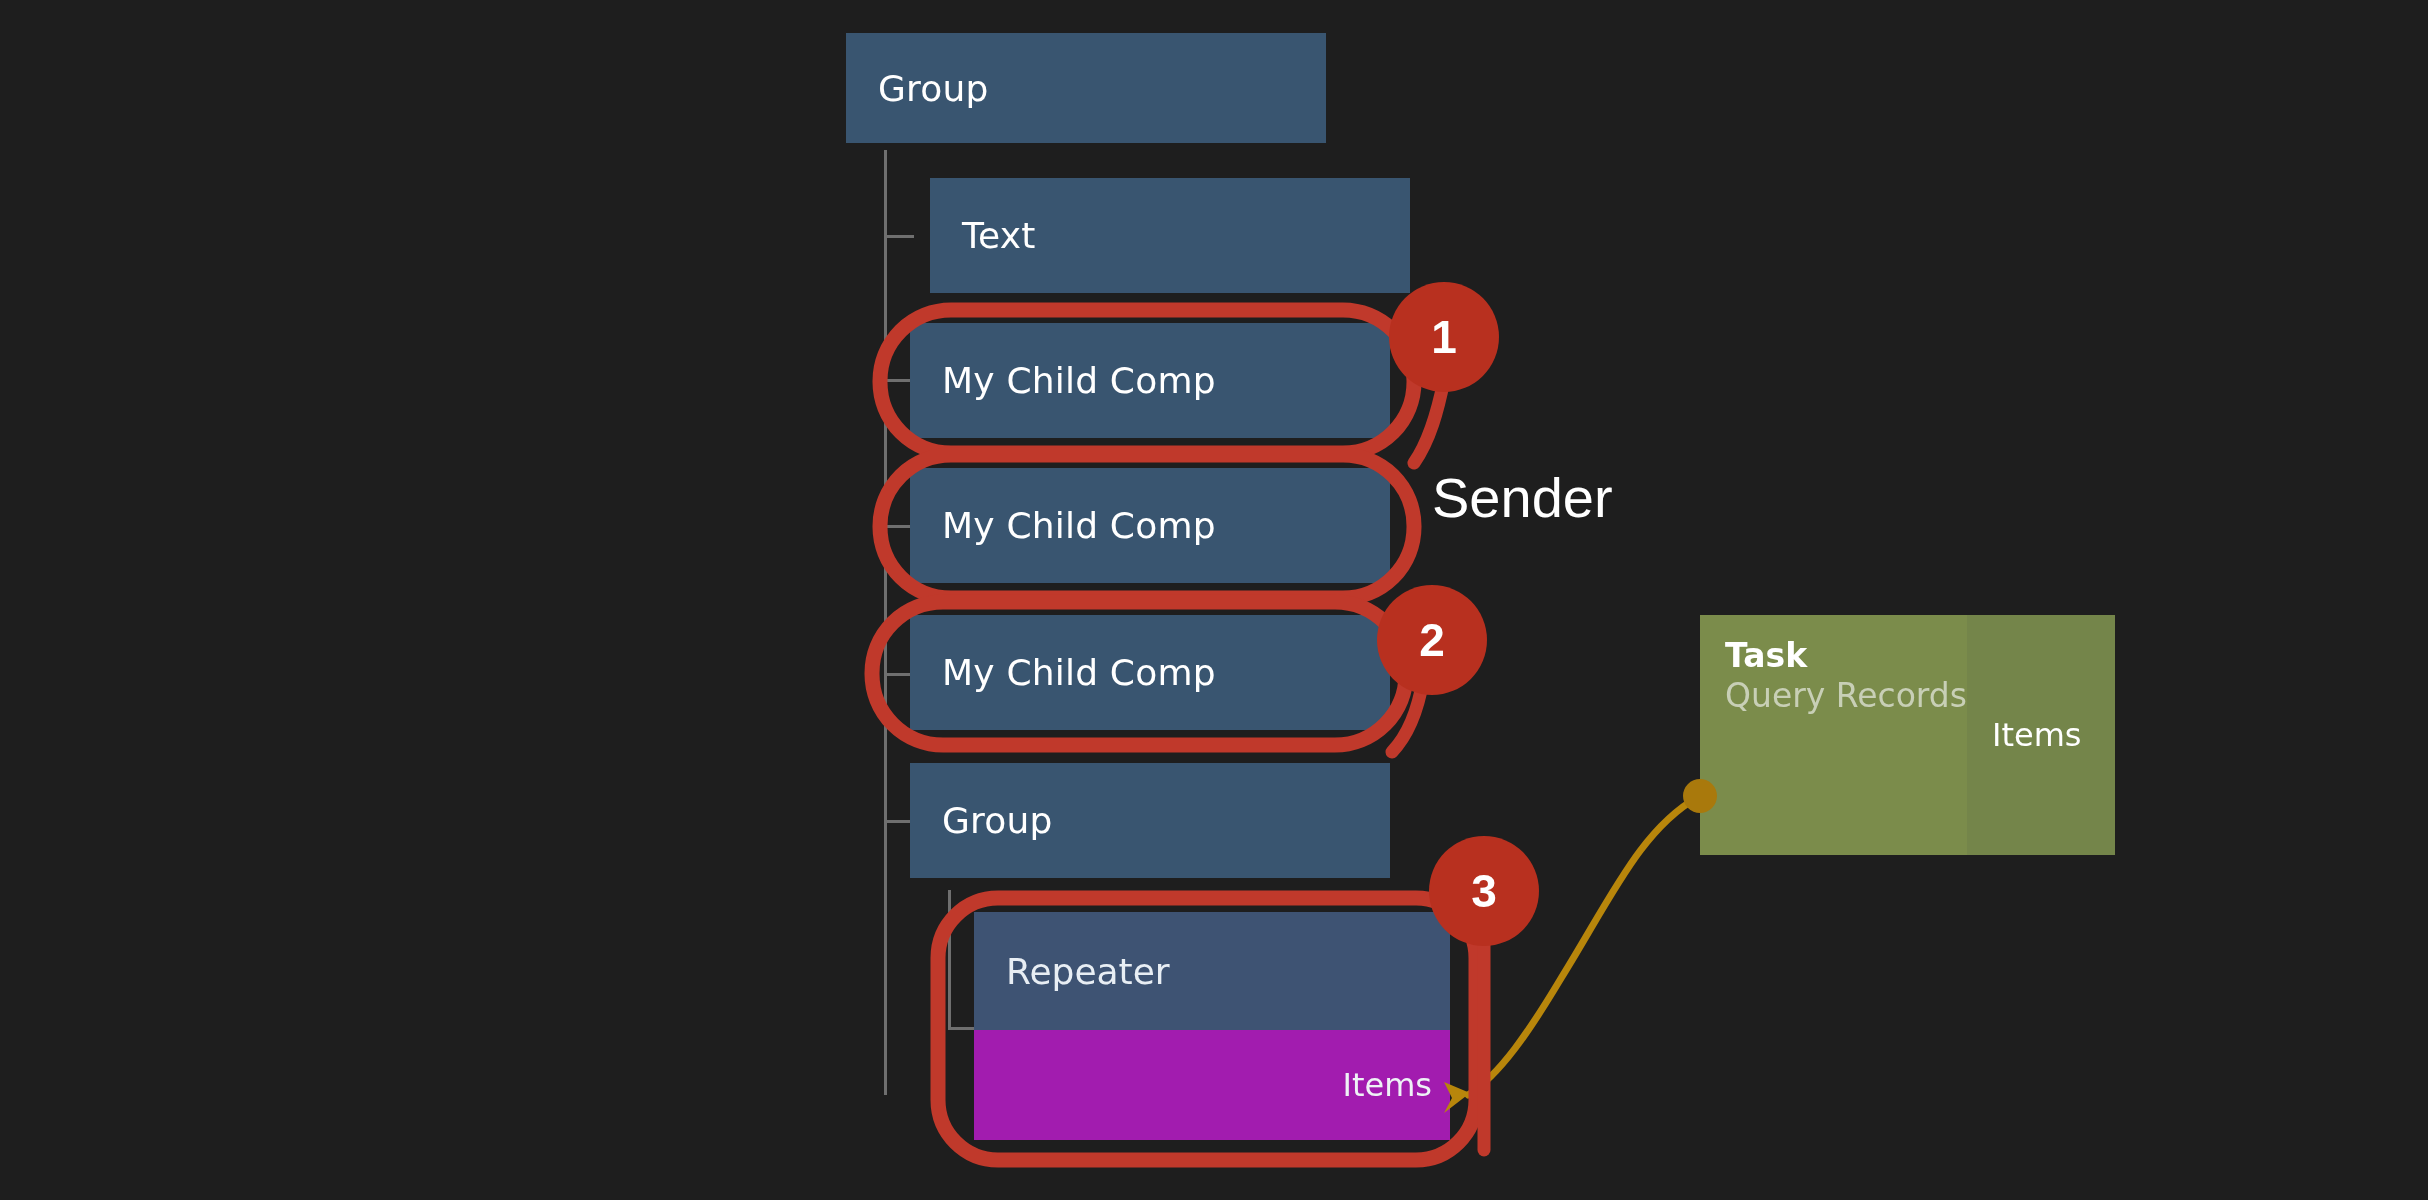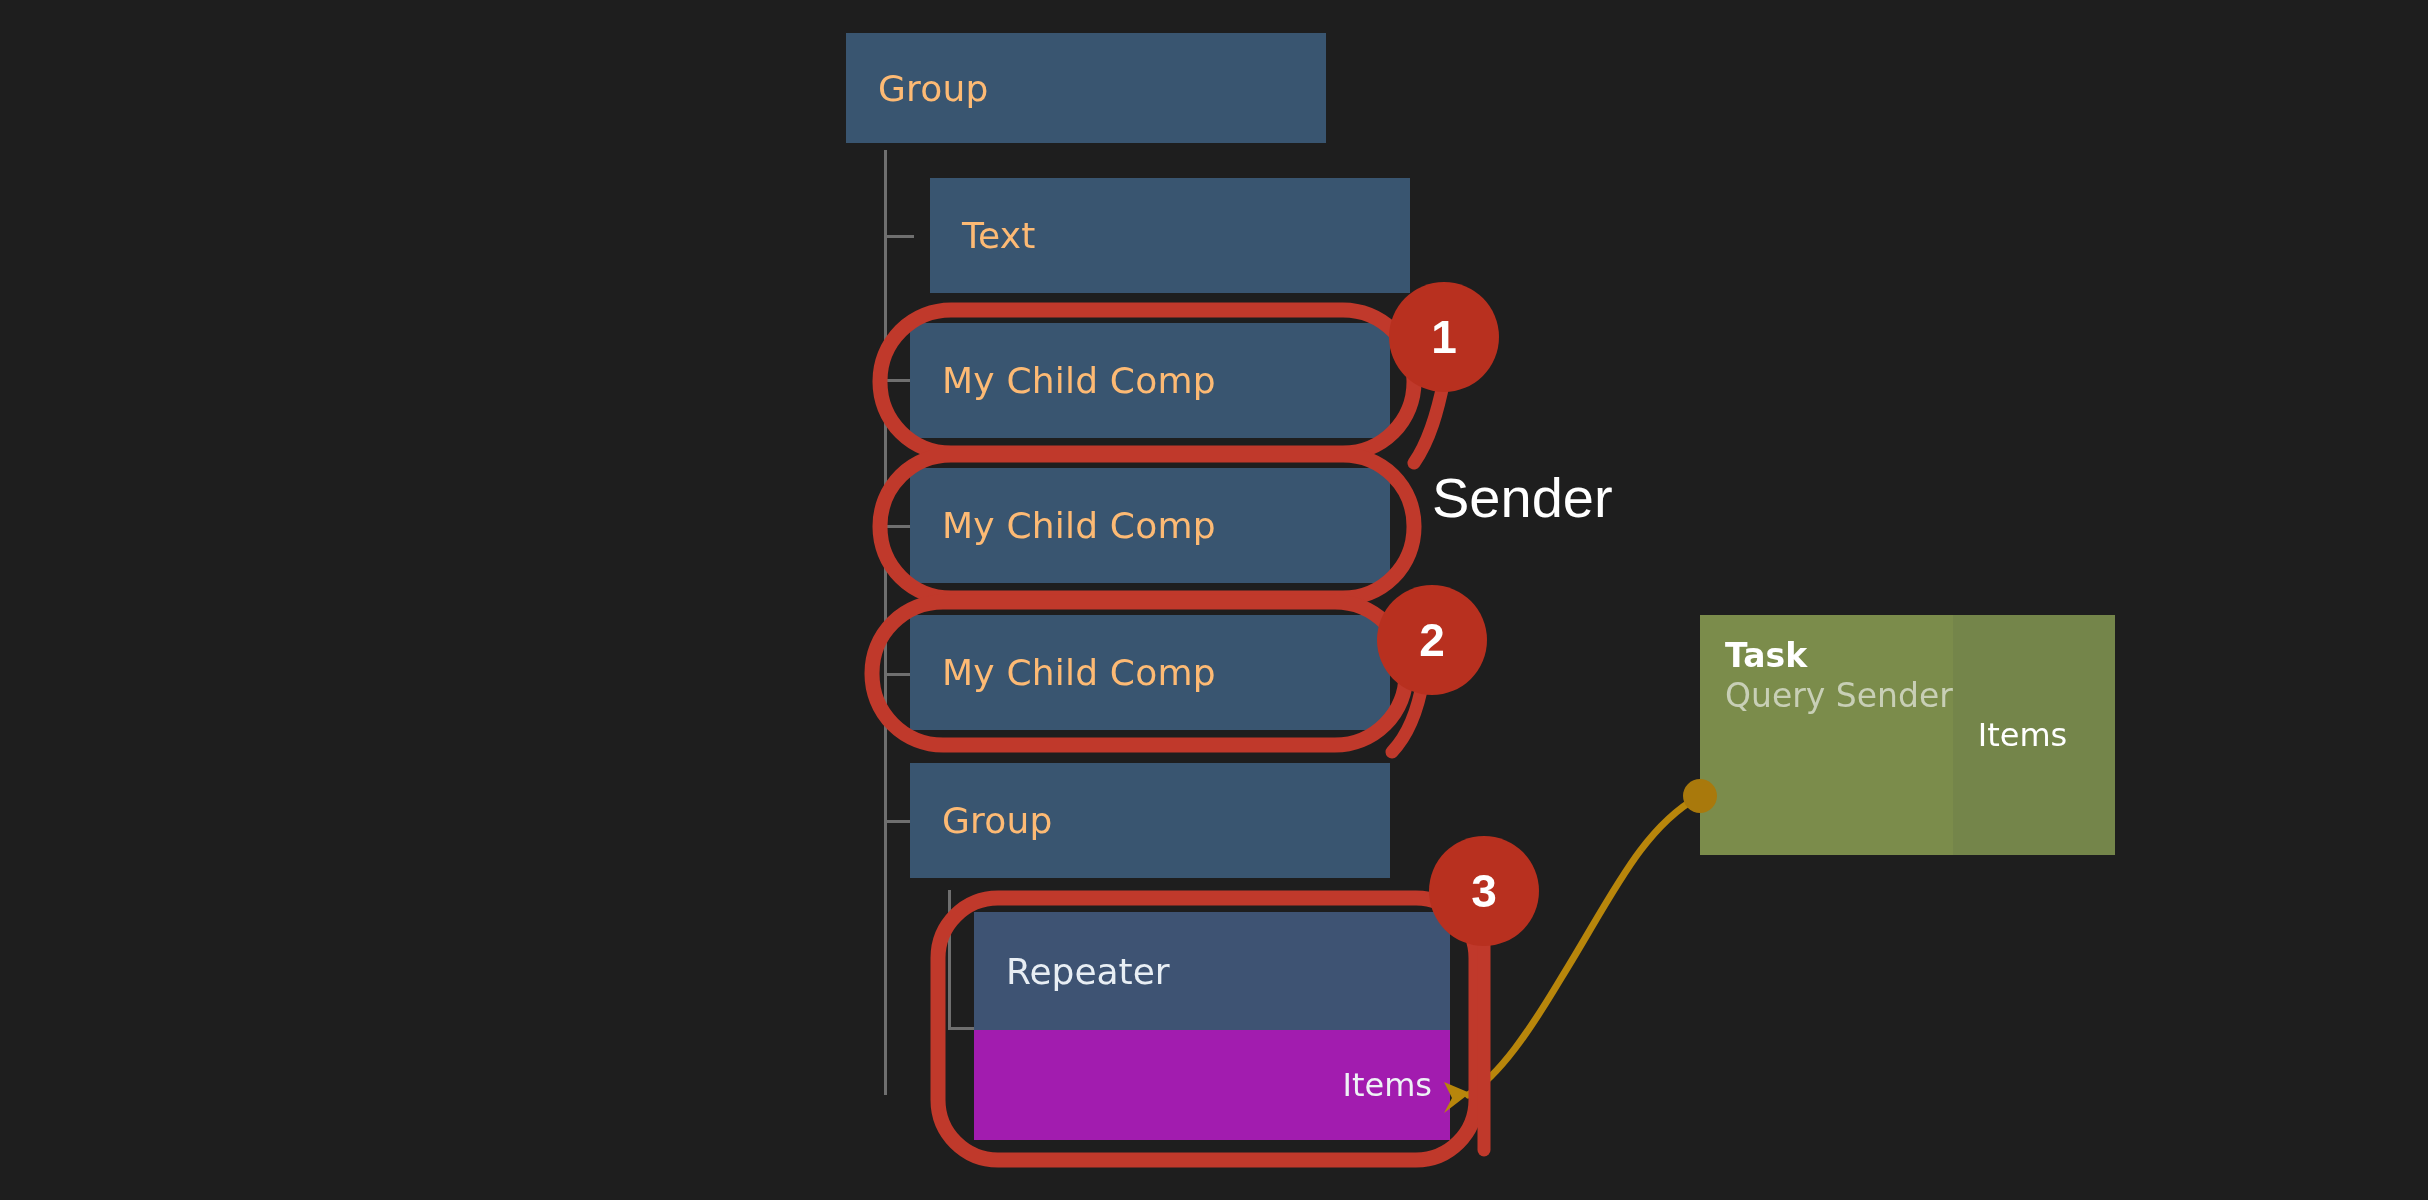--- a/index.html
+++ b/index.html
@@ -31,21 +31,21 @@
 
   
   .node {
     position: absolute;
     background: #395570;
     box-sizing: border-box;
     display: flex;
     align-items: center;
   }
   .node > .node-label {
-    color: #fdba74;
+    color: #ffffff;
     font-size: 36px;
     font-weight: 400;
     letter-spacing: 0.2px;
     padding-left: 32px;
     white-space: nowrap;
   }
 
   
   .repeater {
     position: absolute;
@@ -192,21 +192,21 @@
       <span class="node-label">Repeater</span>
     </div>
     <div class="repeater-body">
       <span class="port-label">Items</span>
     </div>
   </div>
 
   <div class="task-panel" style="left:1700px; top:615px; width:415px; height:240px;">
     <div class="task-head">
       <div class="task-title">Task</div>
-      <div class="task-subtitle">Query Sender</div>
+      <div class="task-subtitle">Query Records</div>
     </div>
     <div class="task-body">
       <span class="port-label">Items</span>
     </div>
   </div>
 
   <svg id="annotations" viewBox="0 0 2428 1200">
 
     <g>
       <path d="M 1698 797 C 1640 830 1610 900 1560 980 C 1530 1030 1500 1075 1468 1095" fill="none" stroke="#b8860b" stroke-width="7" stroke-linecap="round"></path>

